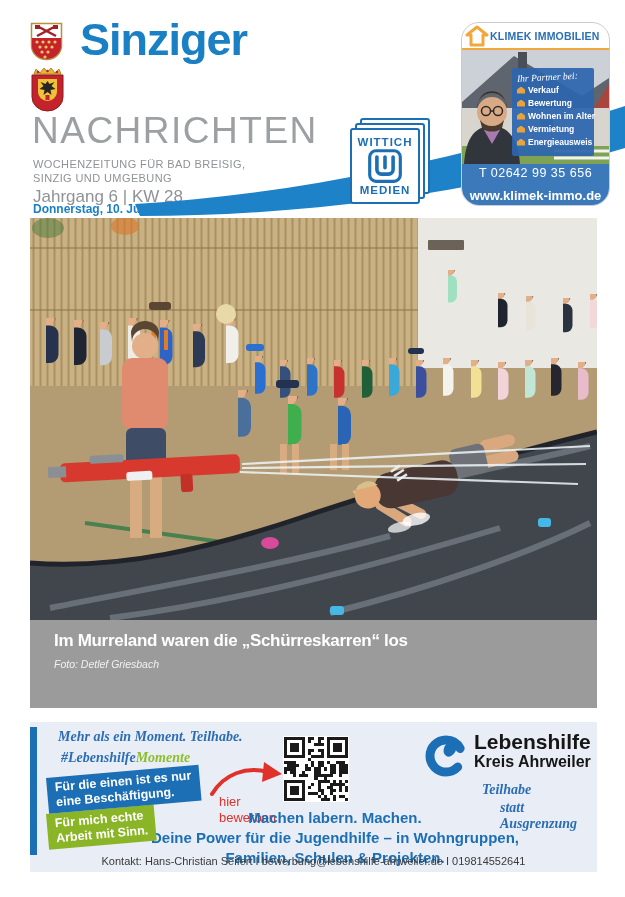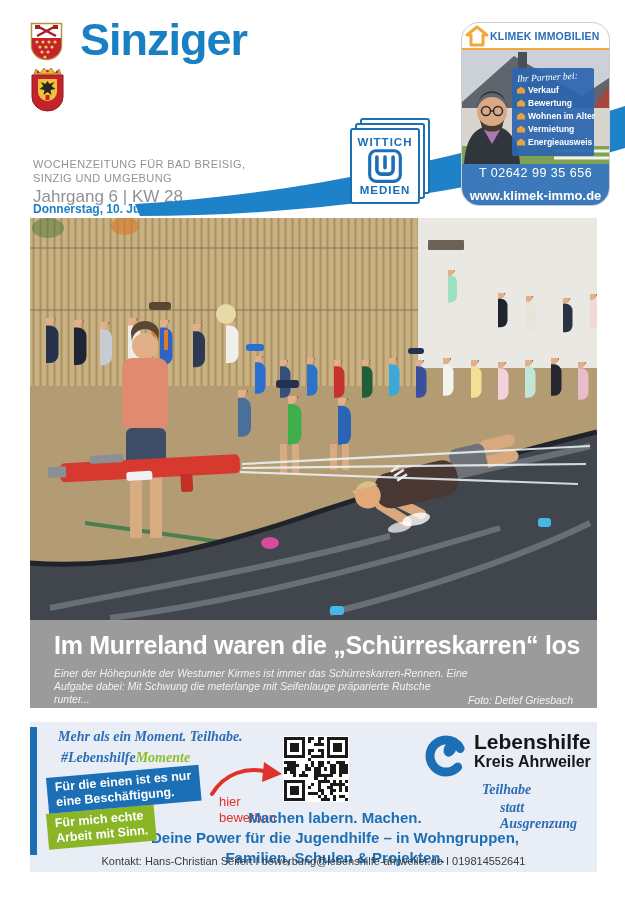--- a/index.html
+++ b/index.html
@@ -38,21 +38,21 @@
   .khouse{width:8px;height:7px;background:#e8a33d;clip-path:polygon(50% 0,100% 42%,100% 100%,0 100%,0 42%);flex:0 0 auto;}
   .kfoot{height:41px;background:#3c79bb;color:#fff;text-align:center;display:flex;flex-direction:column;justify-content:center;gap:8px;}
   .kphone{font-size:12.5px;letter-spacing:.5px;}
   .kweb{font-size:13px;font-weight:700;}
 
   
   .photo{left:30px;top:218px;width:567px;height:402px;z-index:1;}
 
   
   .band{left:30px;top:620px;width:567px;height:88px;background:#9b9b9b;box-sizing:border-box;padding:11px 24px 0 24px;}
-  .headline{color:#fff;font-weight:700;font-size:25px;letter-spacing:-.3px;white-space:nowrap;}
+  .headline{color:#fff;font-weight:700;font-size:17px;letter-spacing:-.3px;white-space:nowrap;}
   .caprow{display:flex;justify-content:space-between;align-items:flex-end;margin-top:7px;}
   .caption{color:#f2f2f2;font-size:10.5px;font-style:italic;line-height:13px;width:445px;}
   .credit{color:#f2f2f2;font-size:10.5px;font-style:italic;white-space:nowrap;}
 
   
   .lh{left:30px;top:722px;width:567px;height:150px;background:#e9edf5;}
   .lhbar{position:absolute;left:0;top:5px;width:7px;height:128px;background:#1c6fb5;}
   .script{font-family:cursive;font-style:italic;font-weight:700;}
   .lht1{position:absolute;left:28px;top:7px;color:#2a6db4;font-size:14px;}
   .lhhash{position:absolute;left:31px;top:28px;font-size:14px;}
@@ -110,20 +110,21 @@
       <circle cx="27" cy="6" r="1.3" fill="#c4232b"></circle>
     <path d="M2,9 h31 v22 a15.5,14 0 0 1 -31,0 Z" fill="#c4232b" stroke="#8f181f" stroke-width="1"></path>
     <path d="M8,13 h19 v13 a9.5,9 0 0 1 -19,0 Z" fill="#f0c23a"></path>
     <path d="M17.5,15 l-2,3 -5,-2 3,4 -4,3 5,1 -1,5 4,-3 4,3 -1,-5 5,-1 -4,-3 3,-4 -5,2 Z" fill="#2a2520"></path>
     <rect x="15.5" y="29" width="4" height="5" fill="#c4232b"></rect>
   </svg>
 
   <div class="abs title">
     <div>Sinziger</div>
   </div>
+  <div class="abs nach">NACHRICHTEN</div>
   <div class="abs subt">
     <div>WOCHENZEITUNG FÜR BAD BREISIG,</div>
     <div>SINZIG UND UMGEBUNG</div>
   </div>
   <div class="abs issue">Jahrgang 6 | KW 28</div>
   <div class="abs date">Donnerstag, 10. Juli 2025</div>
 
   <svg class="abs swoosh" width="625" height="135" viewBox="0 0 625 135">
     <path d="M135,112 C300,103 480,62 625,14 L625,56 C475,102 300,124 140,124 Z" fill="#1e82c8"></path>
   </svg>
@@ -331,21 +332,20 @@
     <g stroke="#eef6fa" stroke-width="2.2" opacity=".85">
       <path d="M212,246 L560,228"></path>
       <path d="M212,250 L556,246"></path>
       <path d="M210,254 L548,266"></path>
     </g>
   </svg>
 
   <div class="abs band">
     <div class="headline">Im Murreland waren die „Schürreskarren“ los</div>
     <div class="caprow">
-      <div class="caption">Einer der Höhepunkte der Westumer Kirmes ist immer das Schürreskarren-Rennen. Eine Aufgabe dabei: Mit Schwung die meterlange mit Seifenlauge präparierte Rutsche runter...</div>
       <div class="credit">Foto: Detlef Griesbach</div>
     </div>
   </div>
 
   <div class="abs lh">
     <div class="lhbar"></div>
     <div class="lht1 script">Mehr als ein Moment. Teilhabe.</div>
     <div class="lhhash script">
       <span class="hblue">#Lebenshilfe</span><span class="hgreen">Momente</span>
     </div>

